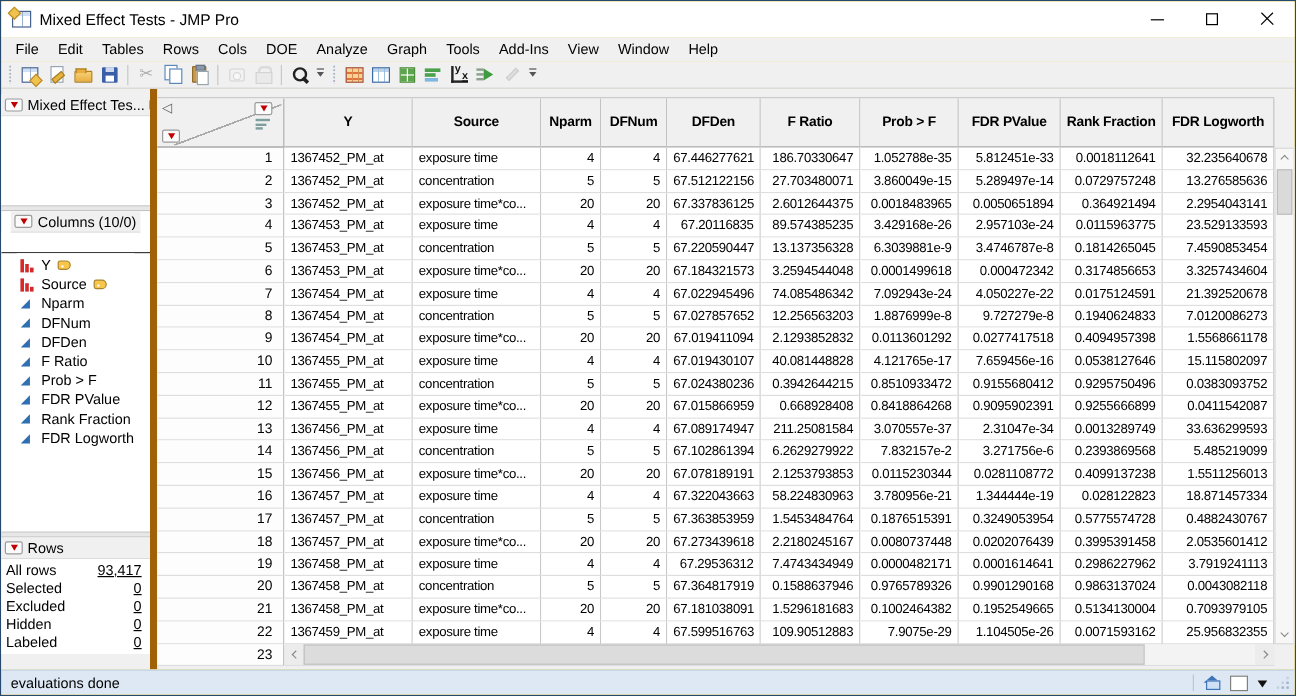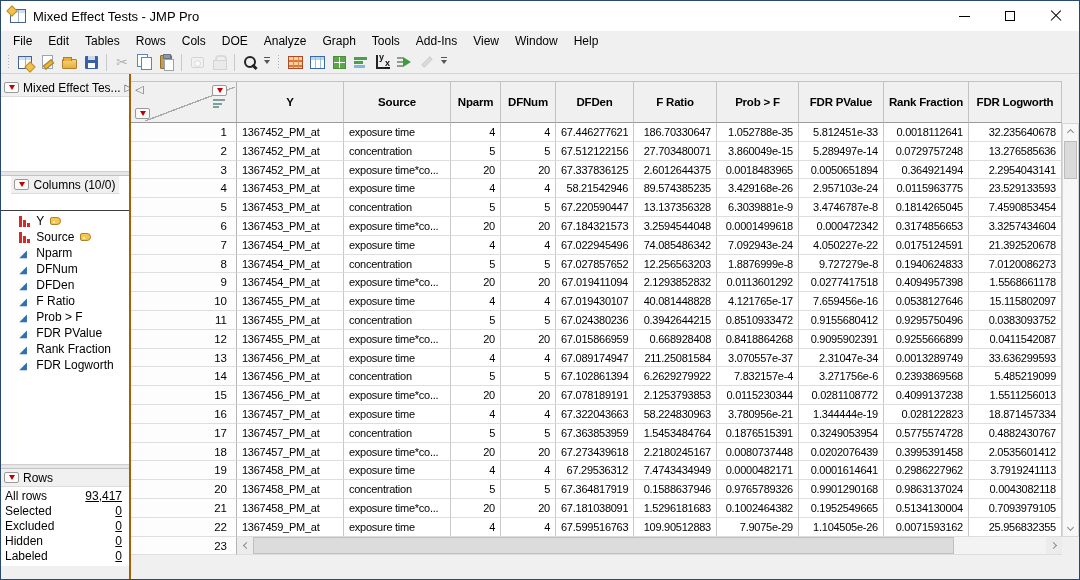--- a/index.html
+++ b/index.html
@@ -75,21 +75,21 @@
   .tb-fit-y-by-x .g::after { content:"x"; position:absolute; right:0; bottom:-1px; font-size:9px; font-weight:bold; color:#111; text-decoration:underline; }
   .tb-assign-roles .g { width:16px; height:12px; }
   .tb-assign-roles .g::before { content:""; position:absolute; left:0; top:5px; width:6px; height:2px; background:#8aa08a; box-shadow:0 -4px #8aa08a,0 4px #8aa08a; }
   .tb-assign-roles .g::after { content:""; position:absolute; left:6px; top:1px; border:5px solid transparent; border-left:8px solid #3f9b3f; }
   .tb-annotate .g { width:4px; height:12px; background:#c9ccd2; border:1px solid #b2b6bd; transform:rotate(45deg); }
 
   
   .main { flex:1; display:flex; overflow:hidden; }
 
   
-  .sidebar { width:130px; flex:0 0 130px; border-right:2px solid #a16207; background:#f0f0f0; display:flex; flex-direction:column; padding-top:5px; }
+  .sidebar { width:130px; flex:0 0 130px; border-right:6px solid #a16207; background:#f0f0f0; display:flex; flex-direction:column; padding-top:5px; }
   .panel { background:#fff; display:flex; flex-direction:column; }
   .panel-header { height:18px; flex:0 0 18px; background:#f0f0f0; border-bottom:1px solid #dcdcdc; display:flex; align-items:center; gap:4px; padding:0 3px; font-size:12px; color:#000; white-space:nowrap; overflow:hidden; }
   .rtb { width:15px; height:11px; flex:0 0 15px; background:#fbfbfb; border:1px solid #9a9a9a; border-radius:2px; display:flex; align-items:flex-start; justify-content:center; }
   .rtb::after { content:""; border:3.5px solid transparent; border-top:5px solid #c00000; margin-top:2px; }
   .panel-expand { margin-left:auto; font-size:10px; color:#555; }
   .panel-table { height:92px; flex:0 0 92px; }
   .panel-table-body { flex:1; background:#fff; }
   .splitter { height:5px; flex:0 0 5px; background:#e7e7e7; border-top:1px solid #cfcfcf; border-bottom:1px solid #c3c3c3; }
   .panel-columns { flex:1 1 auto; overflow:hidden;align-items:center; }
   .search-row { height:17px; flex:0 0 17px; background:#fff; border-bottom:1px solid #3c3c3c; display:flex; align-items:center; padding-left:4px; gap:3px; }
@@ -418,21 +418,21 @@
               <div class="td a-r">0.0050651894</div>
               <div class="td a-r">0.364921494</div>
               <div class="td a-r">2.2954043141</div>
             </div>
             <div class="trow">
               <div class="td rownum a-r">4</div>
               <div class="td a-l">1367453_PM_at</div>
               <div class="td a-l">exposure time</div>
               <div class="td a-r">4</div>
               <div class="td a-r">4</div>
-              <div class="td a-r">58.21542946</div>
+              <div class="td a-r">67.20116835</div>
               <div class="td a-r">89.574385235</div>
               <div class="td a-r">3.429168e-26</div>
               <div class="td a-r">2.957103e-24</div>
               <div class="td a-r">0.0115963775</div>
               <div class="td a-r">23.529133593</div>
             </div>
             <div class="trow">
               <div class="td rownum a-r">5</div>
               <div class="td a-l">1367453_PM_at</div>
               <div class="td a-l">concentration</div>
@@ -550,21 +550,21 @@
               <div class="td a-r">33.636299593</div>
             </div>
             <div class="trow">
               <div class="td rownum a-r">14</div>
               <div class="td a-l">1367456_PM_at</div>
               <div class="td a-l">concentration</div>
               <div class="td a-r">5</div>
               <div class="td a-r">5</div>
               <div class="td a-r">67.102861394</div>
               <div class="td a-r">6.2629279922</div>
-              <div class="td a-r">7.832157e-4</div>
+              <div class="td a-r">7.832157e-2</div>
               <div class="td a-r">3.271756e-6</div>
               <div class="td a-r">0.2393869568</div>
               <div class="td a-r">5.485219099</div>
             </div>
             <div class="trow">
               <div class="td rownum a-r">15</div>
               <div class="td a-l">1367456_PM_at</div>
               <div class="td a-l">exposure time*co...</div>
               <div class="td a-r">20</div>
               <div class="td a-r">20</div>
@@ -687,14 +687,24 @@
           <div class="vs-thumb"></div>
           <div class="vs-arrow bottom">
               <span class="chev chev-down"></span>
             </div>
         </div>
       </div>
     </div>
 
   </div>
 
+  <div class="statusbar">
+    <span>evaluations done</span>
+    <div class="status-right">
+      <span class="status-sep"></span>
+      <span class="home-icon"></span>
+      <span class="view-box"></span>
+      <span class="status-caret"></span>
+      <span class="resize-grip"></span>
+    </div>
+  </div>
 
 </div>
 
 </body></html>

